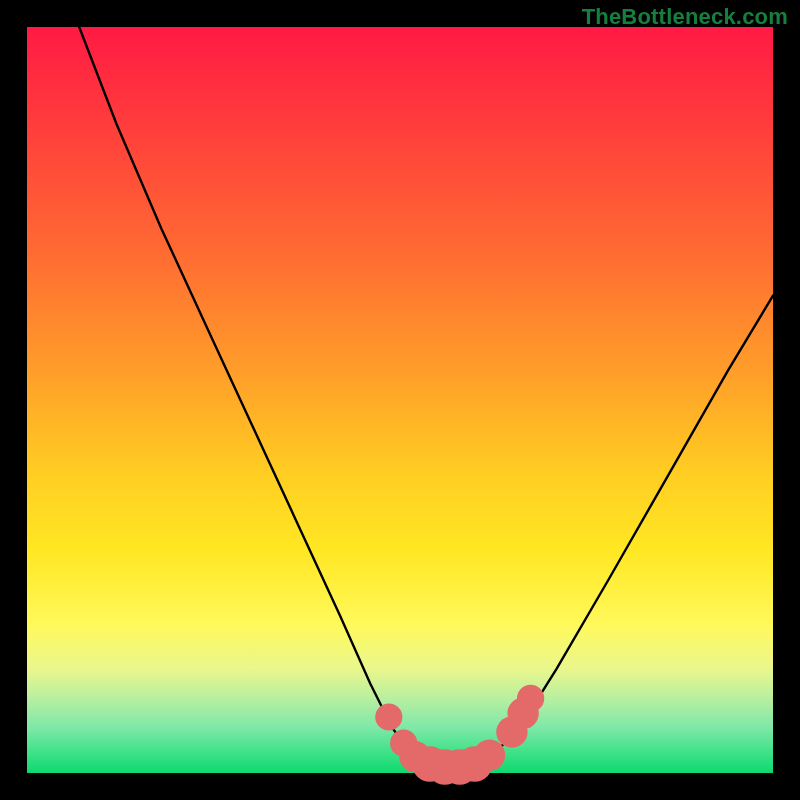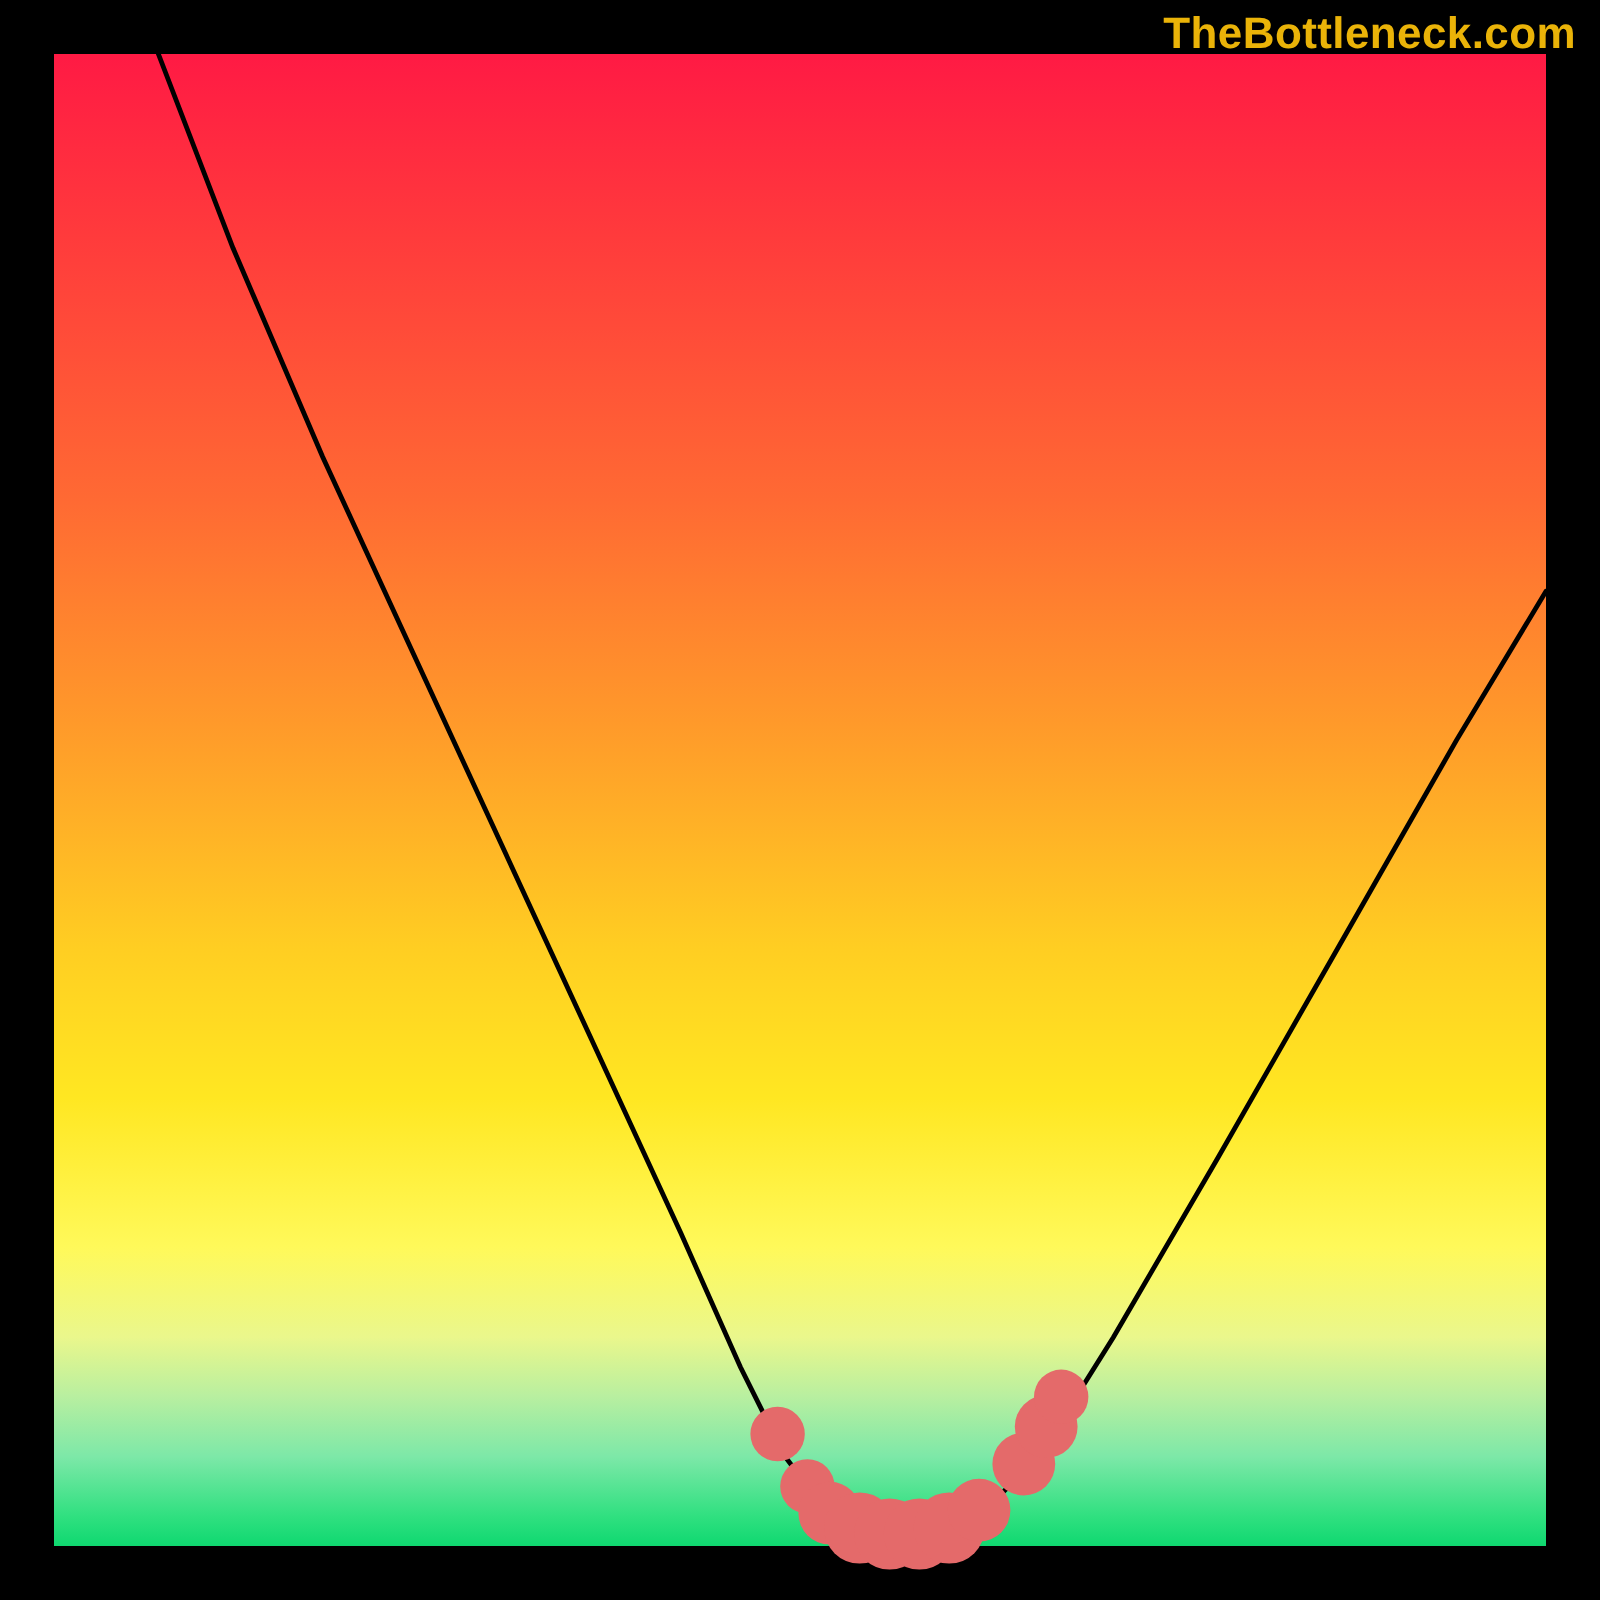--- a/index.html
+++ b/index.html
@@ -37,21 +37,21 @@
       #b8efa0 90%,
       #7de8a8 94%,
       #30e080 98%,
       #0fd870 100%
     );
   }
   .watermark {
     position: absolute;
     top: 4px;
     right: 12px;
-    color: #eab308;
+    color: #15803d;
     font-size: 22px;
     font-weight: 600;
     letter-spacing: 0.2px;
     user-select: none;
   }
   svg.curve {
     position: absolute;
     left: 0;
     top: 0;
     width: 746px;

